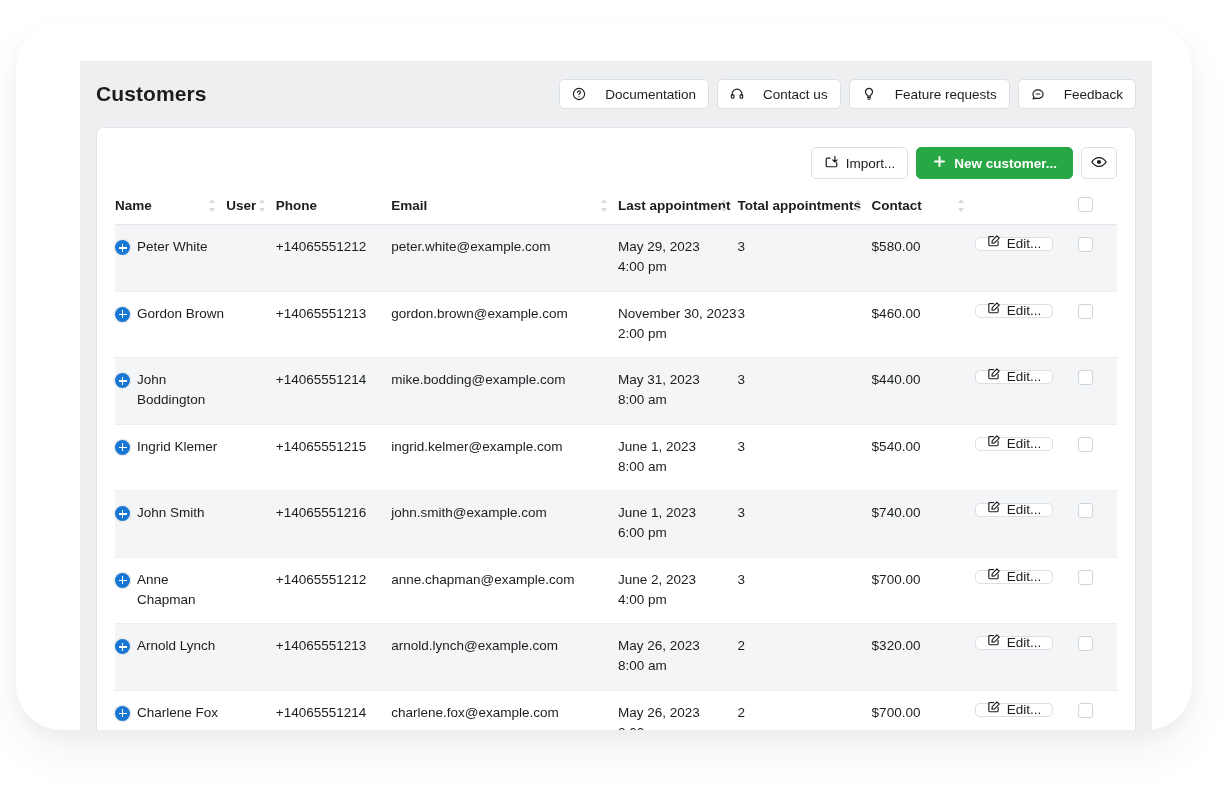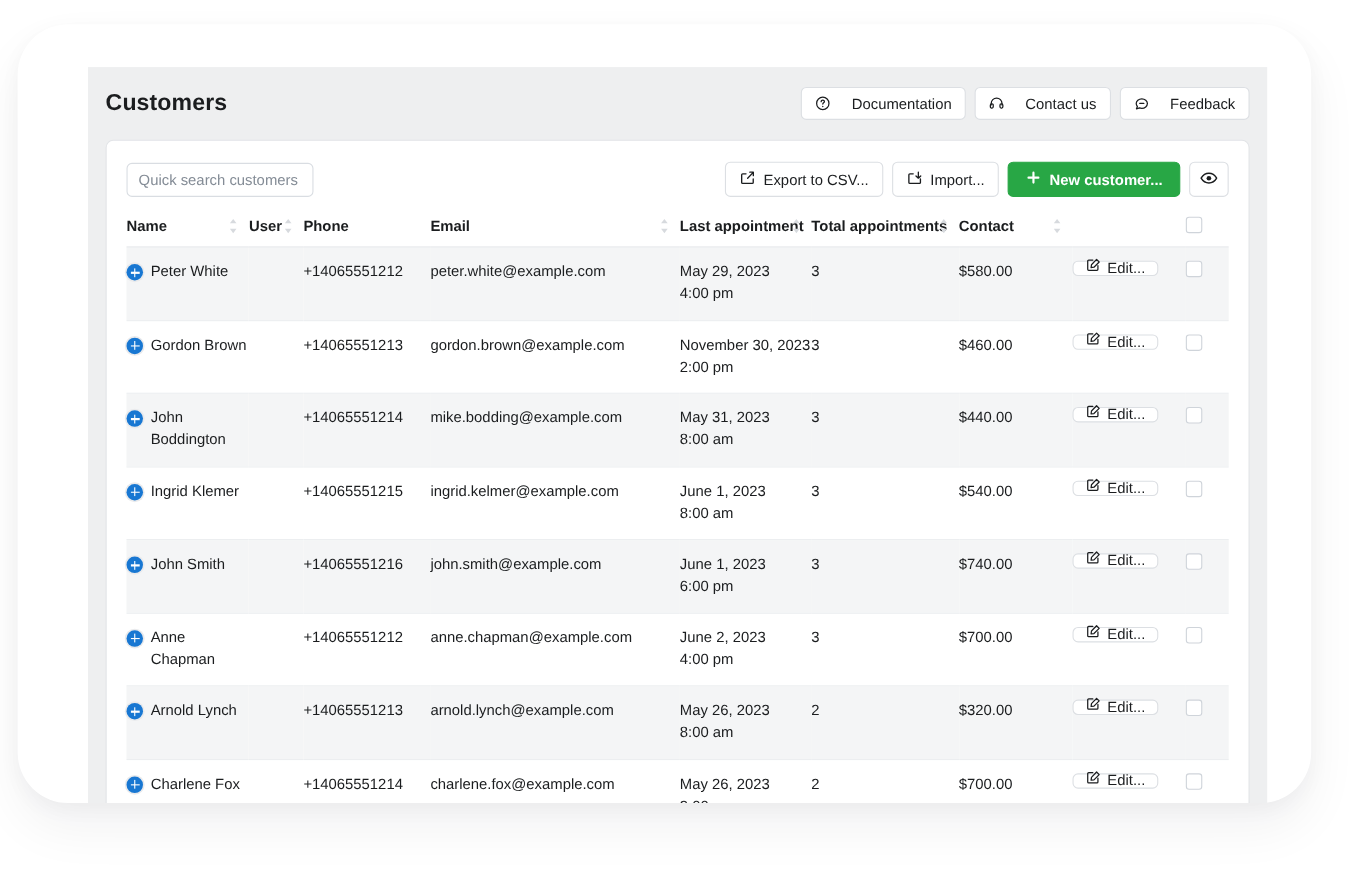--- a/index.html
+++ b/index.html
@@ -198,50 +198,49 @@
         <span>
           <svg width="14" height="14" viewBox="0 0 16 16" fill="none" stroke="#1b1d1f" stroke-width="1.3">
             <path d="M2.4 9.6V8a5.6 5.6 0 0 1 11.2 0v1.6" stroke-linecap="round"></path>
             <rect x="1.5" y="8.6" width="3" height="4.2" rx="1.2"></rect>
             <rect x="11.5" y="8.6" width="3" height="4.2" rx="1.2"></rect>
           </svg>
         </span>
         <span>Contact us</span>
       </div>
 
+      <div class="hbtn">
+        <span>
+          <svg width="14" height="14" viewBox="0 0 16 16" fill="none" stroke="#1b1d1f" stroke-width="1.3">
+            <path d="M8 1.6A4 4 0 0 0 5.6 8.8c.5.5.7 1 .7 1.6h3.4c0-.6.2-1.1.7-1.6A4 4 0 0 0 8 1.6Z" stroke-linejoin="round"></path>
+            <path d="M6.4 12.2h3.2M7 14h2" stroke-linecap="round"></path>
+          </svg>
+        </span>
+        <span>Feature requests</span>
+      </div>
 
       <div class="hbtn">
         <span>
           <svg width="14" height="14" viewBox="0 0 16 16" fill="none" stroke="#1b1d1f" stroke-width="1.3">
             <path d="M13.8 8.2c0 2.7-2.6 4.9-5.8 4.9-.8 0-1.6-.1-2.3-.4l-3.3 1 1-2.5A4.5 4.5 0 0 1 2.2 8.2c0-2.7 2.6-4.9 5.8-4.9s5.8 2.2 5.8 4.9Z" stroke-linejoin="round"></path>
             <path d="M5.9 8h4.2" stroke-linecap="round"></path>
           </svg>
         </span>
         <span>Feedback</span>
       </div>
 
     </div>
   </div>
 
   <div id="content-panel">
 
     <div id="toolbar">
-      <input id="search-input" type="text" placeholder="Quick search customers" style="">
 
       <div id="toolbar-actions">
 
-        <div class="tbtn">
-          <span>
-            <svg width="15" height="15" viewBox="0 0 16 16" fill="none" stroke="#1b1d1f" stroke-width="1.3">
-              <path d="M13.6 9.2v3.4a1 1 0 0 1-1 1H3.4a1 1 0 0 1-1-1V5.3a1 1 0 0 1 1-1h3.2" stroke-linecap="round" stroke-linejoin="round"></path>
-              <path d="M8.2 8.6 13.6 2.9M10.3 2.7h3.4v3.4" stroke-linecap="round" stroke-linejoin="round"></path>
-            </svg>
-          </span>
-          <span>Export to CSV...</span>
-        </div>
 
         <div class="tbtn">
           <span>
             <svg width="15" height="15" viewBox="0 0 16 16" fill="none" stroke="#1b1d1f" stroke-width="1.3">
               <path d="M13.6 9.2v3.4a1 1 0 0 1-1 1H3.4a1 1 0 0 1-1-1V5.3a1 1 0 0 1 1-1h3.2" stroke-linecap="round" stroke-linejoin="round"></path>
               <path d="M11.6 2.6v5.8M9.3 6.3l2.3 2.2 2.3-2.2" stroke-linecap="round" stroke-linejoin="round"></path>
             </svg>
           </span>
           <span>Import...</span>
         </div>

